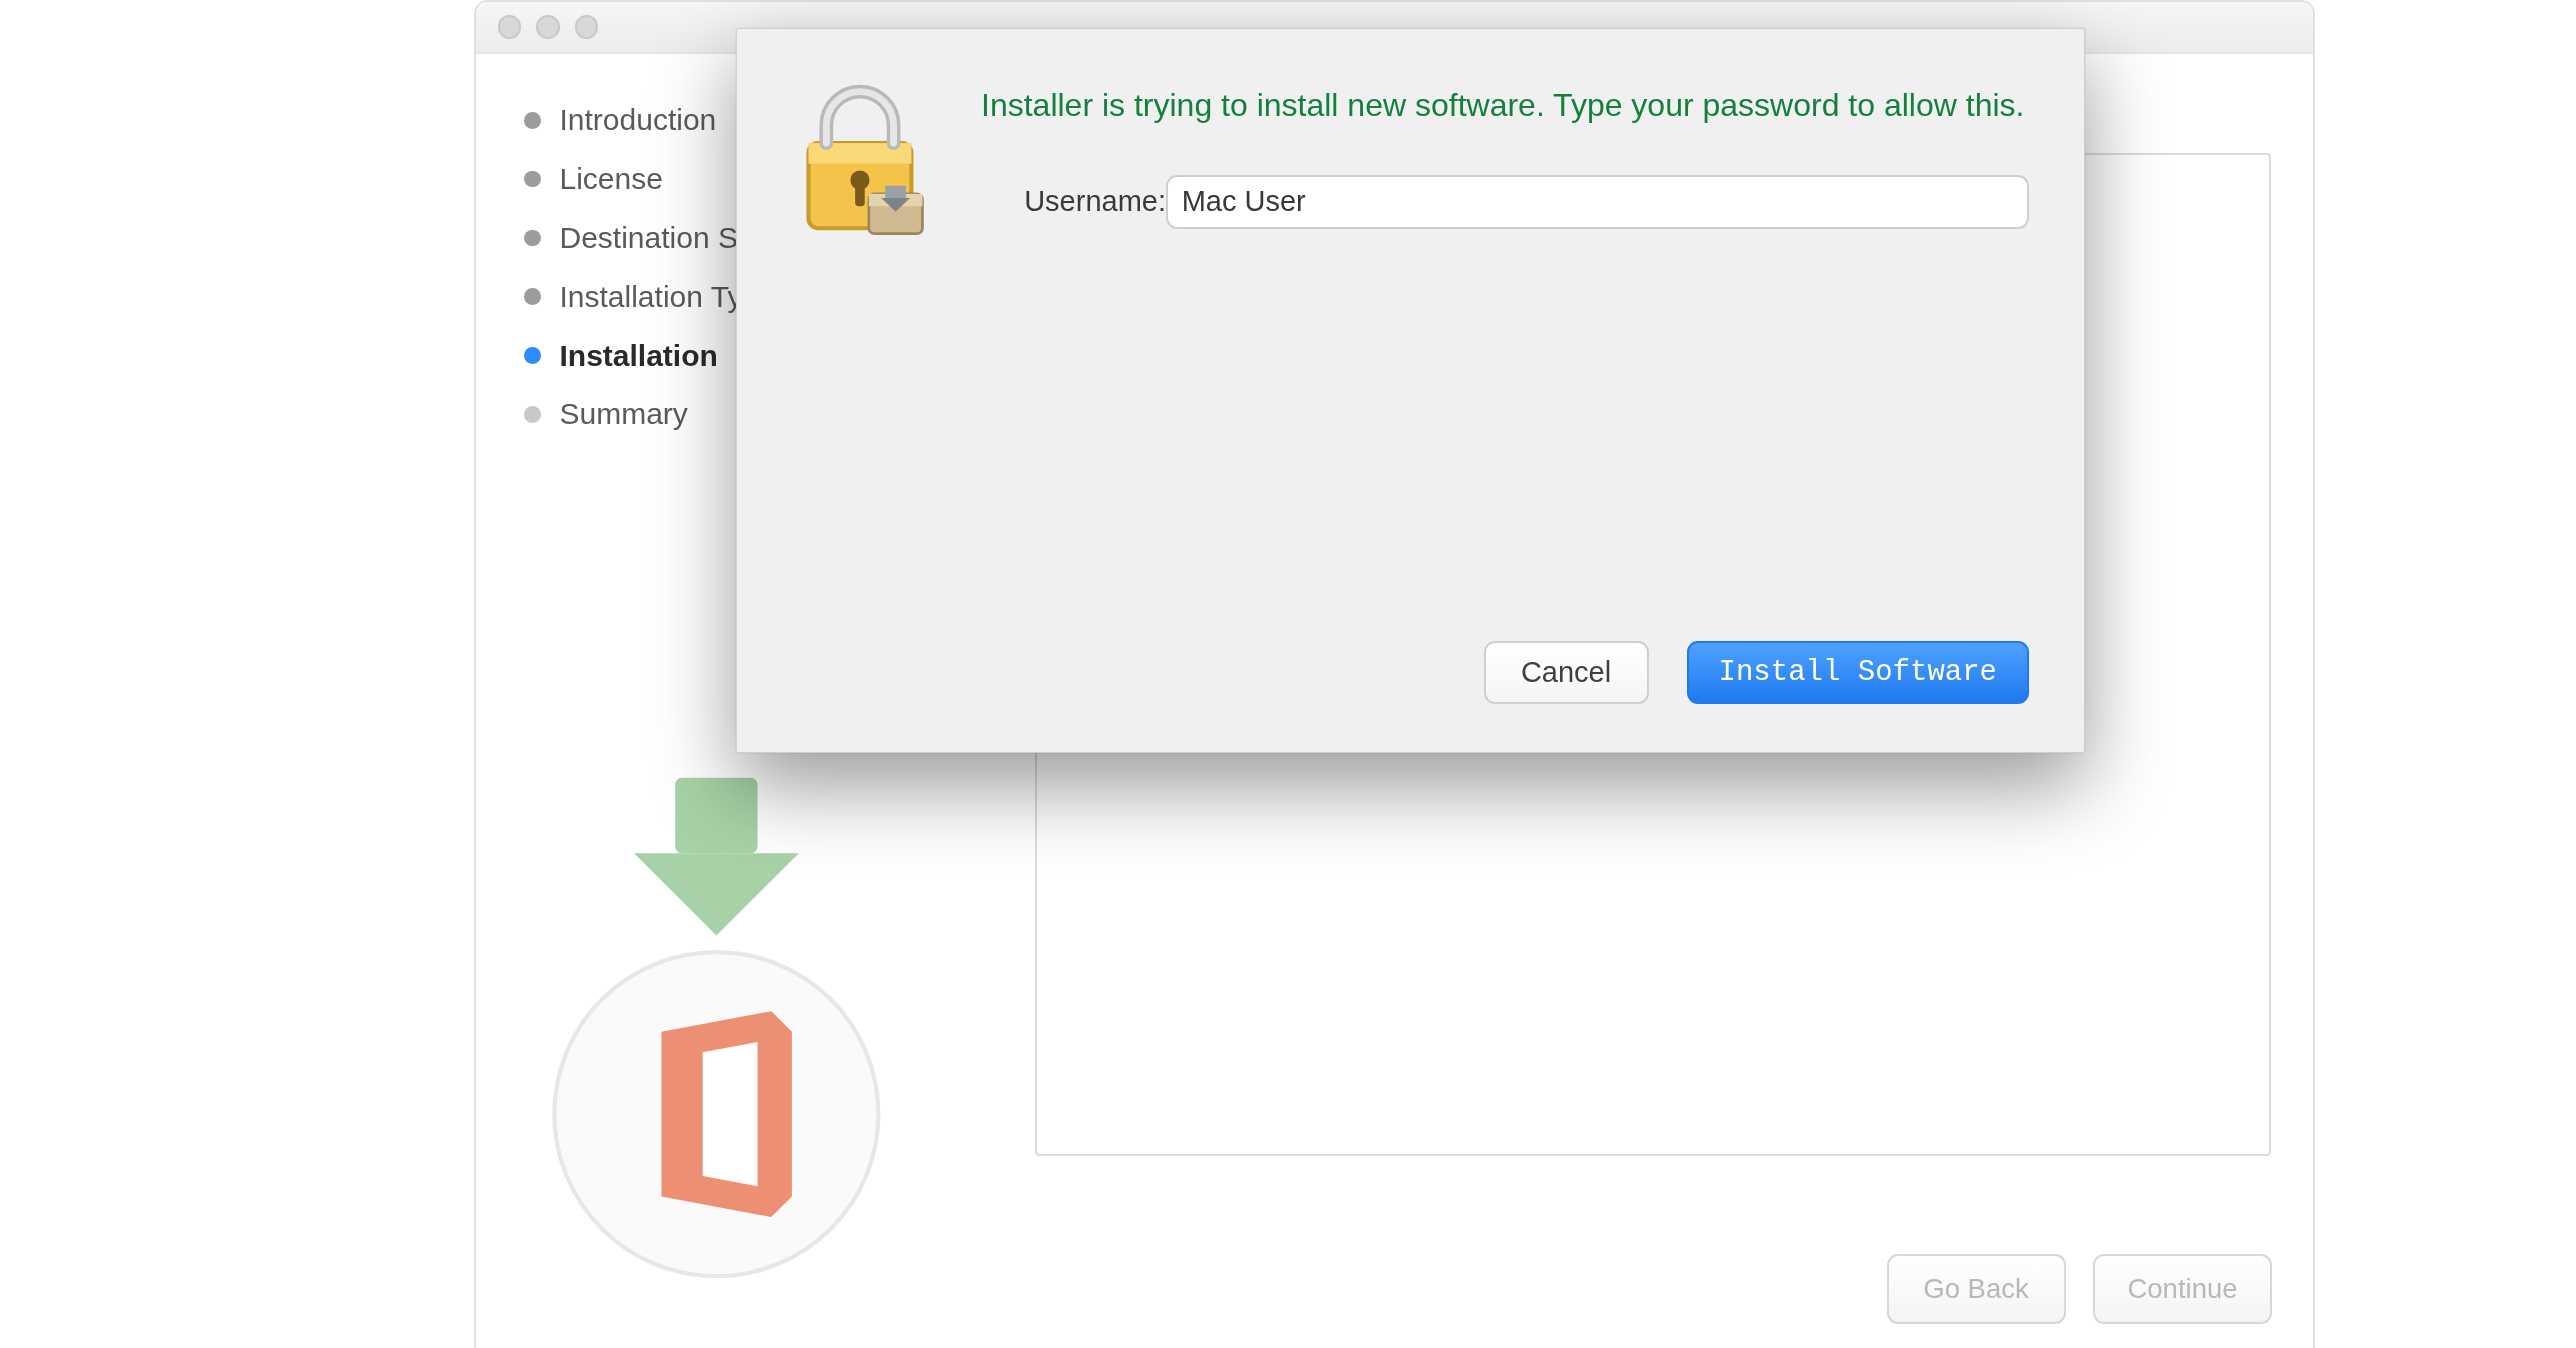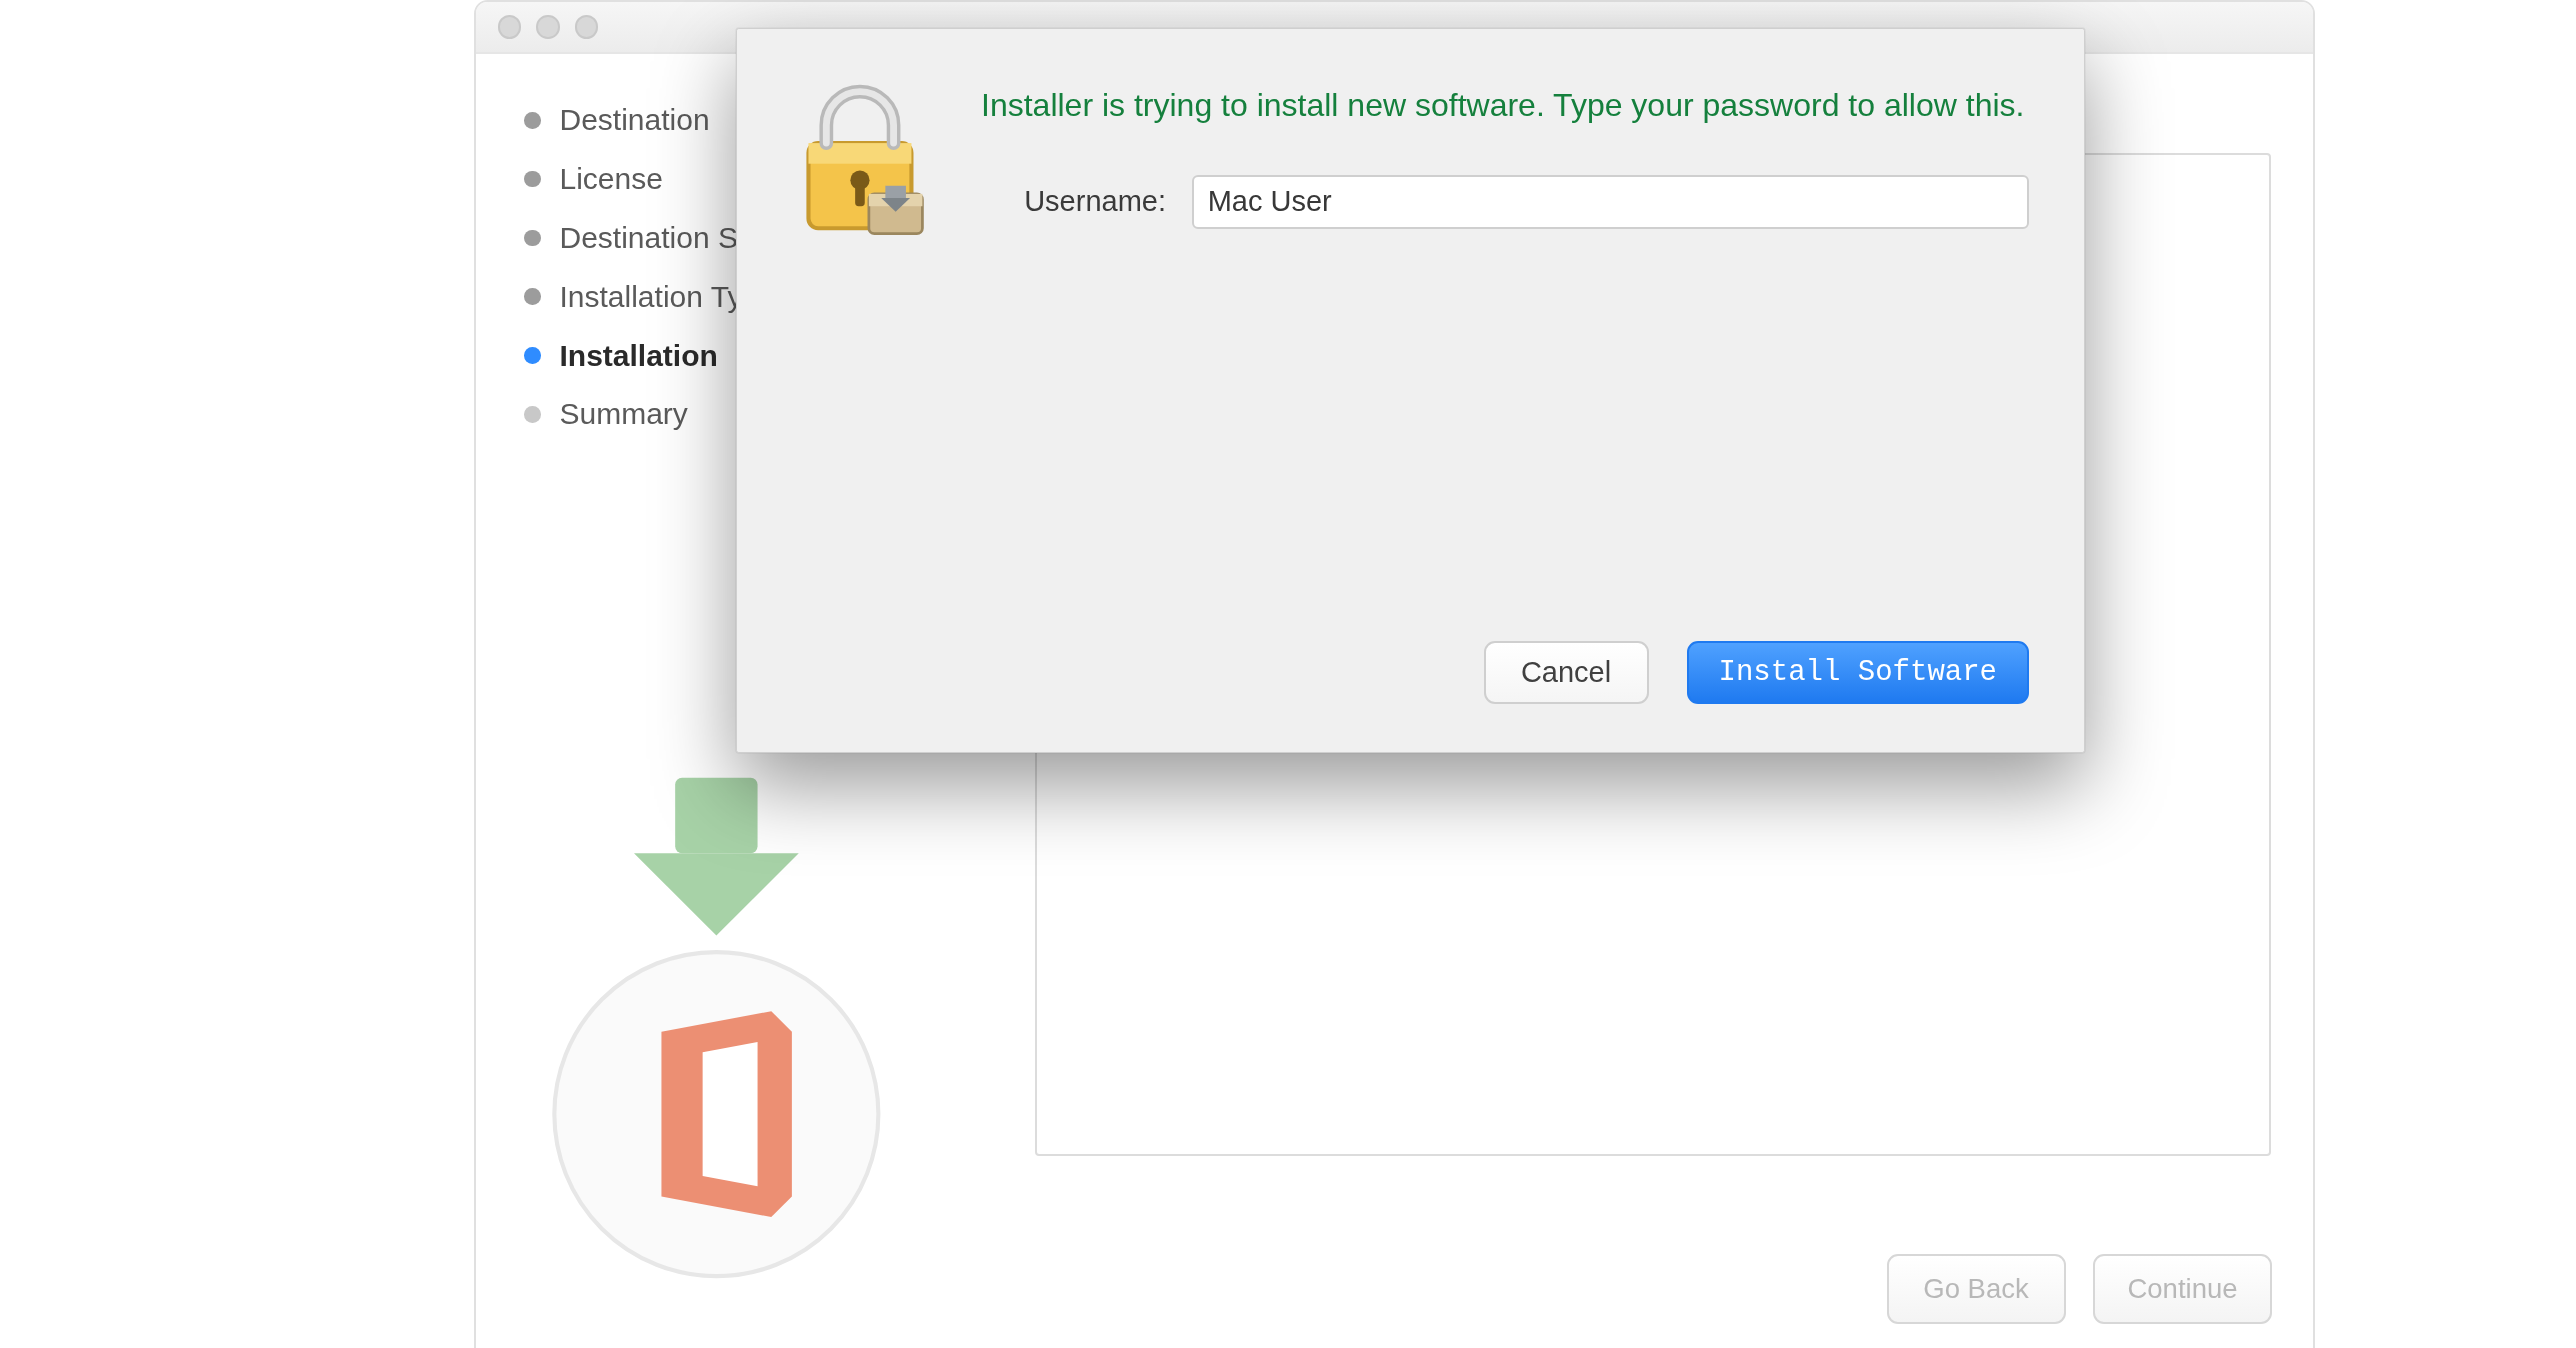--- a/index.html
+++ b/index.html
@@ -128,23 +128,22 @@
     text-align: right;
   }
   .field-input {
     flex: 1;
     height: 54px;
     font: inherit; font-size: 29px;
     color: #383838;
     padding: 0 13.7px;
     background: #ffffff;
     border: 2.1px solid #cfcfcf;
-    border-radius: 6px;
+    border-radius: 11px;
     outline: none;
-    margin-left: 26px;
   }
   .field-input.focused {
     border-color: #6aa8f4;
     box-shadow: 0 0 0 5.5px rgba(70,150,255,0.35);
   }
   .pw-dots {
     letter-spacing: 4.1px;
     font-family: Arial, sans-serif;
     font-size: 26px;
   }
@@ -185,21 +184,21 @@
   <div class="titlebar">
     <span class="traffic-dot"></span>
     <span class="traffic-dot"></span>
     <span class="traffic-dot"></span>
   </div>
 
   <div class="sidebar">
     <ul class="step-list">
       <li>
         <span class="bullet"></span>
-        <span>Destination</span>
+        <span>Introduction</span>
       </li>
       <li>
         <span class="bullet"></span>
         <span>License</span>
       </li>
       <li>
         <span class="bullet"></span>
         <span>Destination Select</span>
       </li>
       <li>

